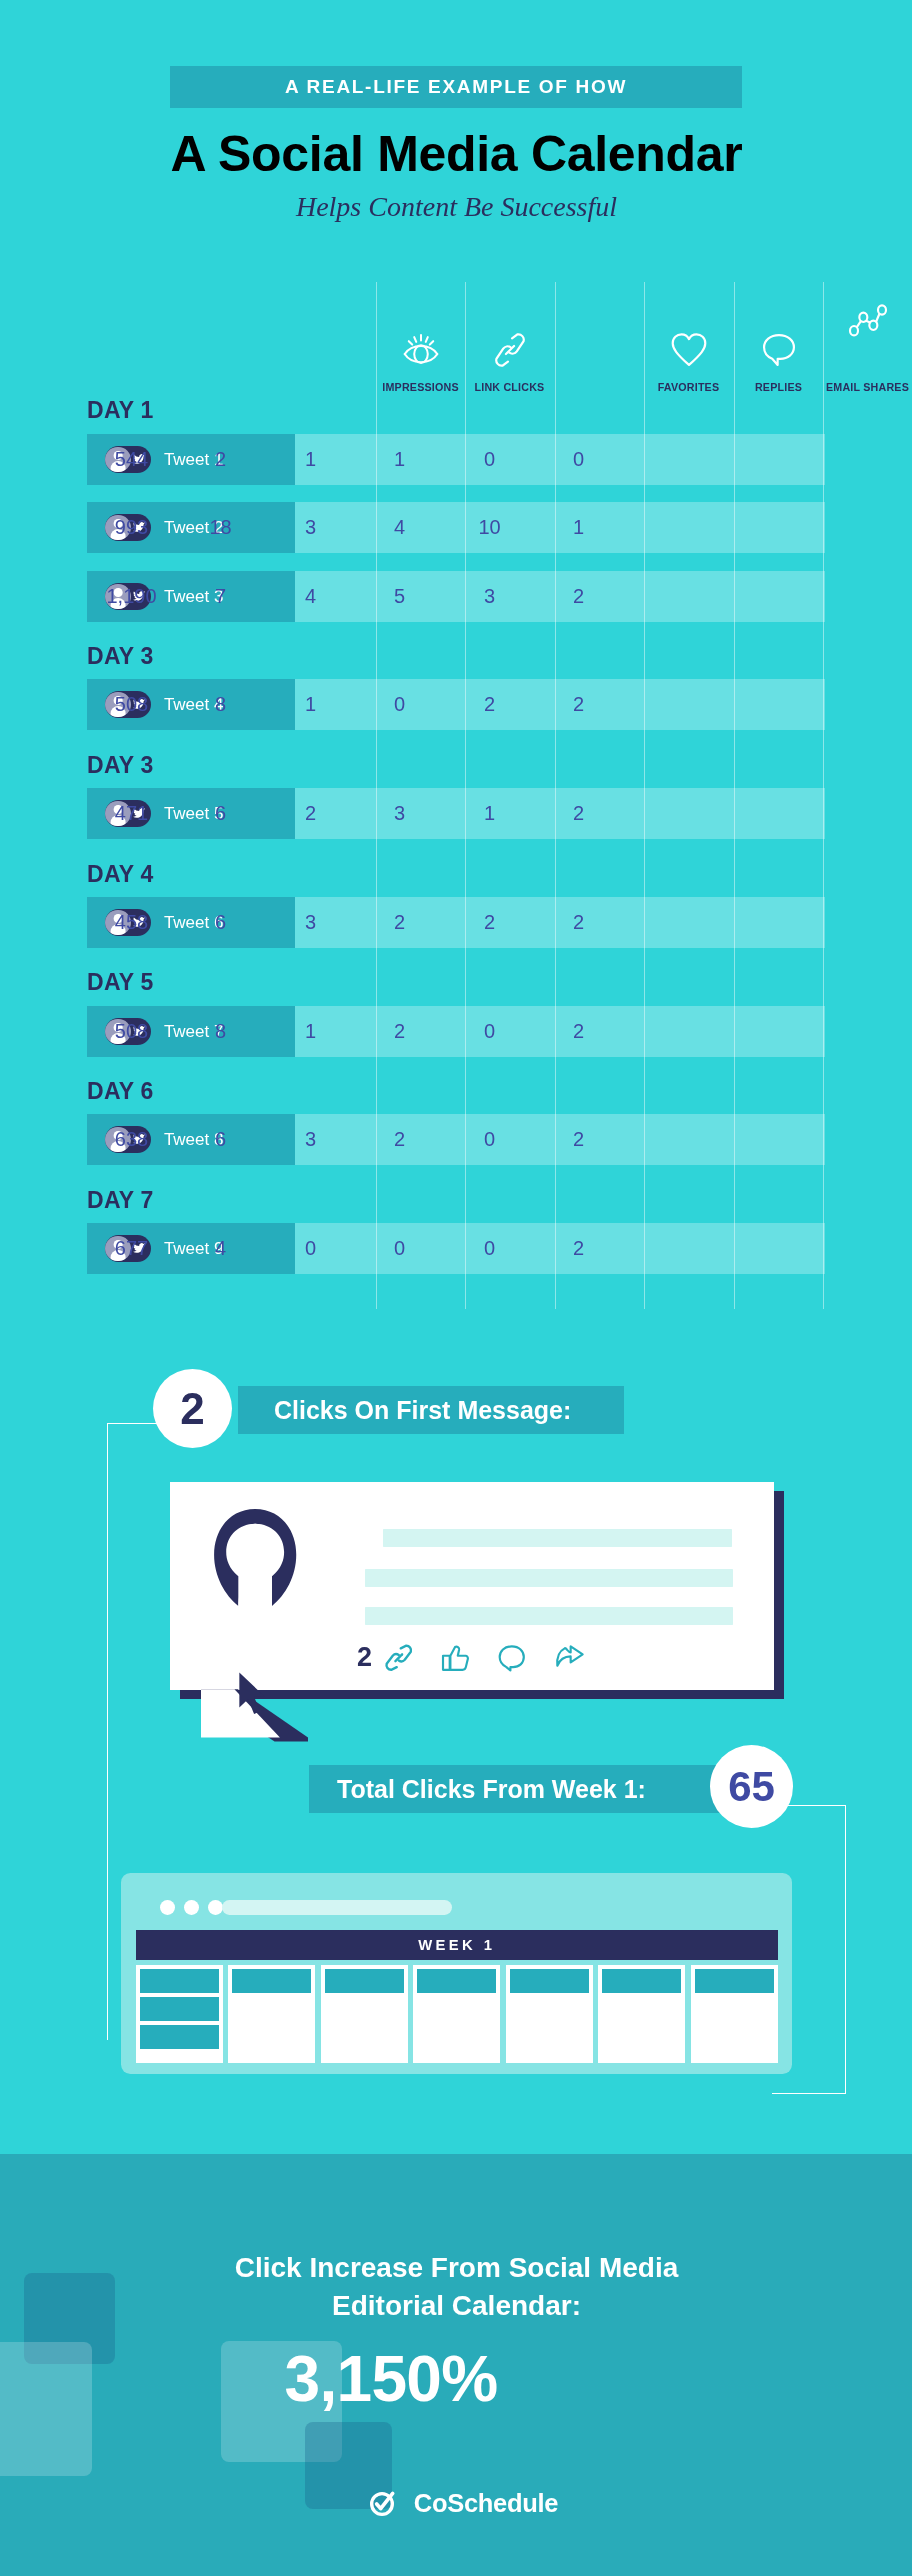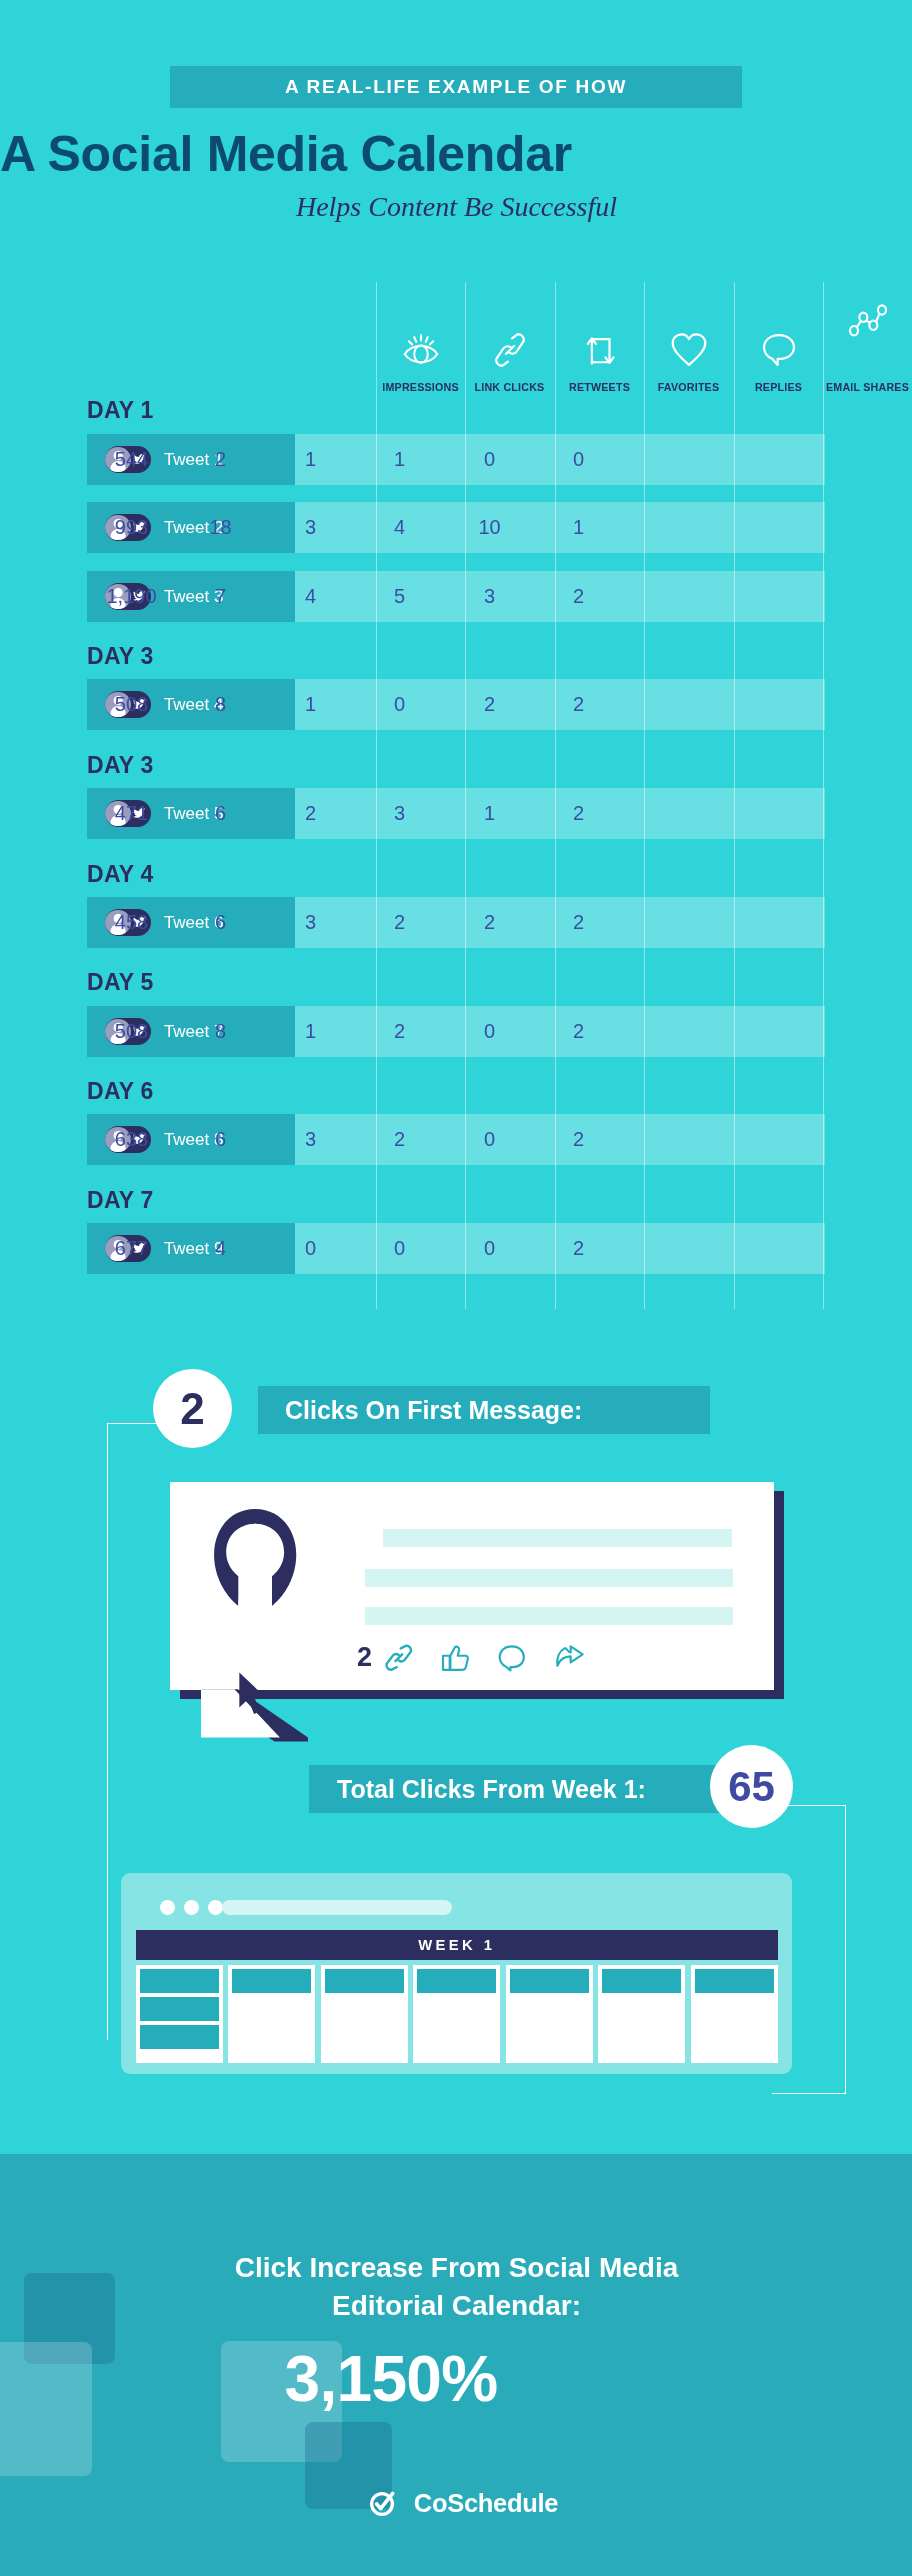--- a/index.html
+++ b/index.html
@@ -14,22 +14,22 @@
   
   .hdr-ribbon{
     position:absolute; left:170px; top:66px; width:572px; height:42px;
     background:#26adbc; display:flex; align-items:center; justify-content:center;
   }
   .hdr-ribbon span{
     color:#ffffff; font-size:19px; font-weight:bold; letter-spacing:1.7px;
     font-family:"Liberation Sans", sans-serif;
   }
   .hdr-title{
-    position:absolute; left:0; top:125px; width:913px; 
-    color:#0c4a6e; font-size:50px; font-weight:bold; letter-spacing:-0.3px;
+    position:absolute; left:0; top:125px; width:913px; text-align:center;
+    color:#000000; font-size:50px; font-weight:bold; letter-spacing:-0.3px;
     font-family:"Liberation Sans", sans-serif;
   }
   .hdr-sub{
     position:absolute; left:0; top:191px; width:913px; text-align:center;
     color:#2b2e5e; font-size:28px; font-style:italic;
     font-family:"Liberation Serif", serif;
   }
 
   
   .tbl{ position:absolute; left:87px; top:282px; width:738px; }
@@ -92,22 +92,22 @@
     position:absolute; left:107px; top:1423px; width:87px; height:617px;
     border-left:1.3px solid #ffffff; border-top:1.3px solid #ffffff;
   }
 
   .badge2{
     position:absolute; left:153px; top:1369px; width:79px; height:79px;
     border-radius:50%; background:#ffffff; display:flex; align-items:center; justify-content:center;
     color:#2b2e5e; font-size:44px; font-weight:bold; z-index:4;
   }
   .bar-clicks{
-    position:absolute; left:238px; top:1386px; width:452px; height:48px;
-    background:#26adbc; display:flex; align-items:center; padding-left:27px; z-index:3;margin-left:20px;
+    position:absolute; left:238px; top:1386px; width:386px; height:48px;
+    background:#26adbc; display:flex; align-items:center; padding-left:36px; z-index:3;
   }
   .bar-clicks span{ color:#ffffff; font-size:25px; font-weight:bold; }
 
   
   .card-shadow{
     position:absolute; left:180px; top:1491px; width:604px; height:208px; background:#2b2e5e;
   }
   .card{
     position:absolute; left:170px; top:1482px; width:604px; height:208px; background:#ffffff;
   }
@@ -238,33 +238,20 @@
             <svg width="38" height="38" viewBox="0 0 56 56">
               <g fill="none" stroke="#fff" stroke-width="3.2" stroke-linecap="round">
                 <path d="M31 11 L39 5 A8 8 0 0 1 48 15 L38 30 A8 8 0 0 1 27 32"></path>
                 <path d="M25 45 L17 51 A8 8 0 0 1 8 41 L18 26 A8 8 0 0 1 29 24"></path>
                 <path d="M22 34 L34 22"></path>
               </g>
             </svg>
           </div>
           <div class="lbl">LINK CLICKS</div>
         </div>
-        <div class="hcol" style="left: 179px;">
-          <div class="ico">
-            <svg width="38" height="38" viewBox="0 0 56 56">
-              <g fill="none" stroke="#fff" stroke-width="3.2" stroke-linecap="round" stroke-linejoin="round">
-                <path d="M16 48 L16 12 L42 12"></path>
-                <path d="M42 12 L42 46 L18 46"></path>
-                <path d="M10 19 L16 11 L22 19"></path>
-                <path d="M36 39 L42 47 L48 39"></path>
-              </g>
-            </svg>
-          </div>
-          <div class="lbl">RETWEETS</div>
-        </div>
         <div class="hcol" style="left: 358px;">
           <div class="ico">
             <svg width="38" height="38" viewBox="0 0 56 56">
               <path d="M28 6 C41 6 50 14 50 24 C50 34 41 41 30 41 L26 41 L26 50 L18 41 C11 38 6 32 6 24 C6 14 15 6 28 6 Z" fill="none" stroke="#fff" stroke-width="3.2" stroke-linejoin="round"></path>
             </svg>
           </div>
           <div class="lbl">REPLIES</div>
         </div>
         <div class="hcol" style="left: 268px;">
           <div class="ico">

